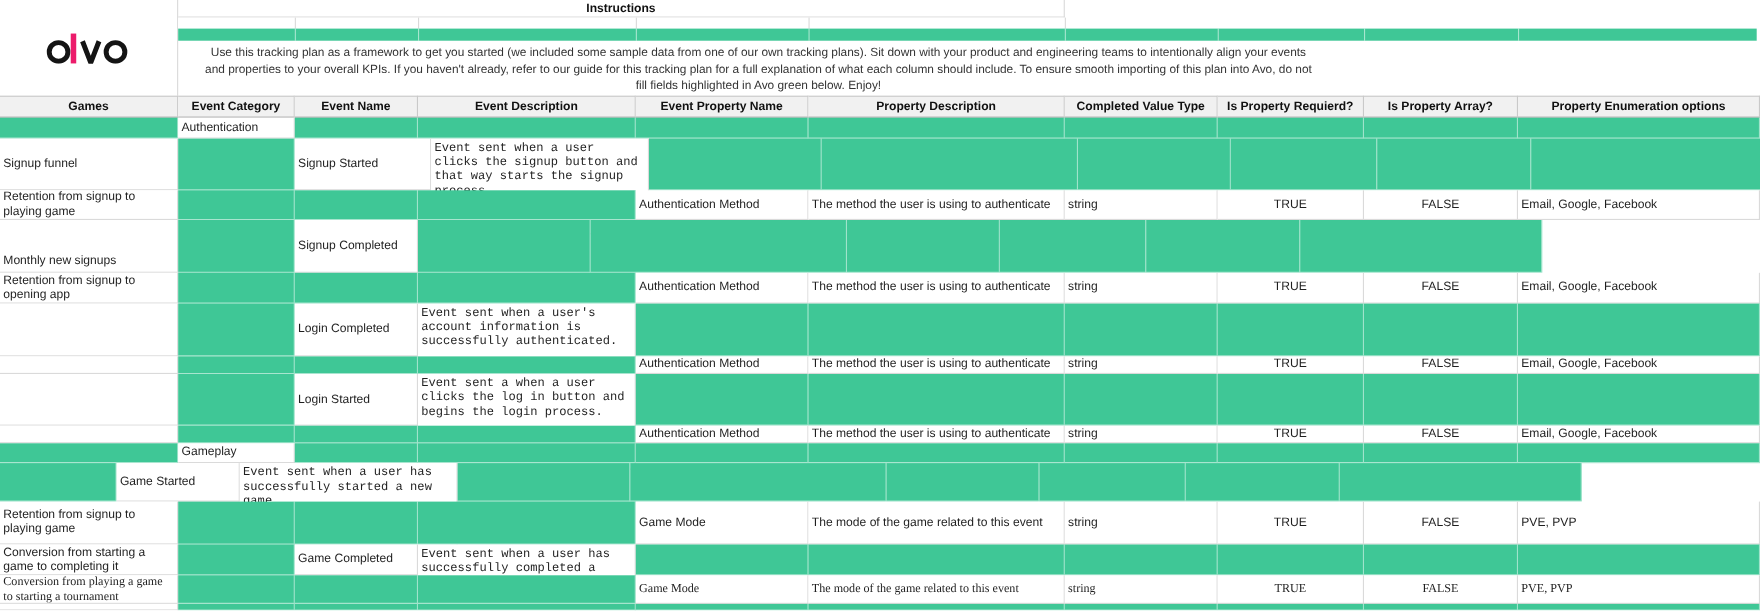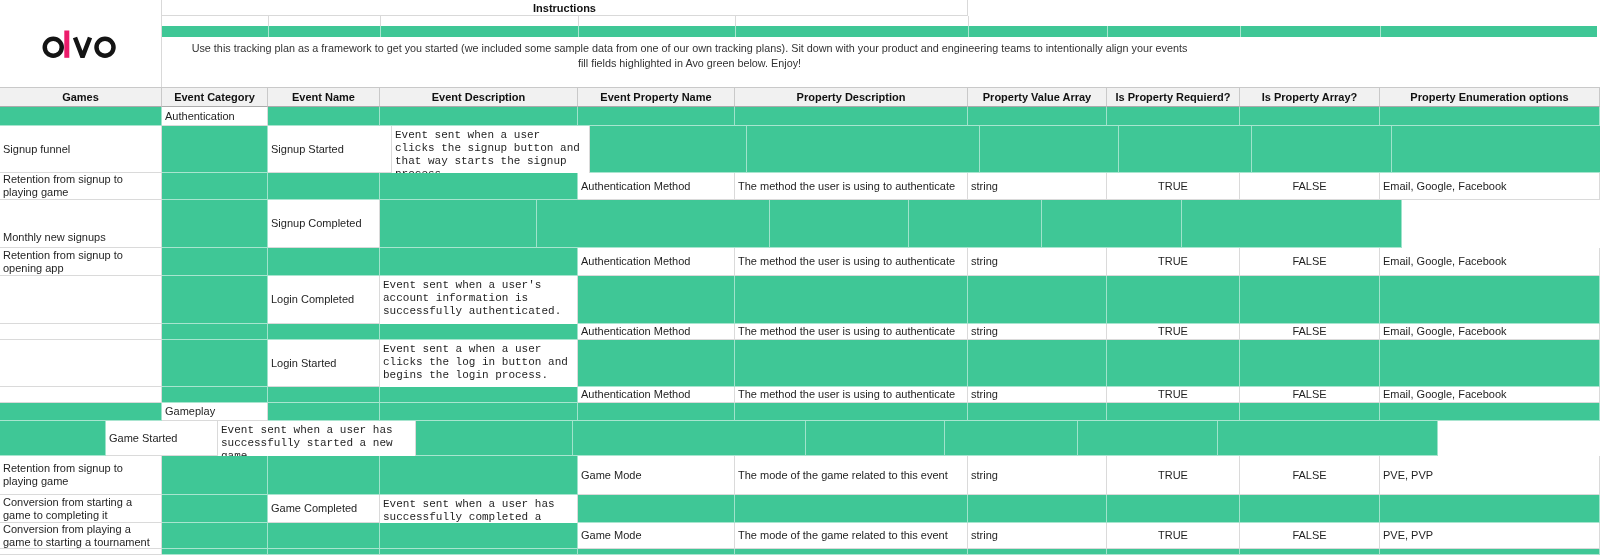--- a/index.html
+++ b/index.html
@@ -76,33 +76,34 @@
           <div class="vline" style="left: 218px;"></div>
           <div class="vline" style="left: 416px;"></div>
           <div class="vline" style="left: 573px;"></div>
           <div class="vline" style="left: 806px;"></div>
           <div class="vline" style="left: 945px;"></div>
           <div class="vline" style="left: 1078px;"></div>
           <div class="vline" style="left: 1218px;"></div>
         </div>
       <div class="instr-text">
         <div>Use this tracking plan as a framework to get you started (we included some sample data from one of our own tracking plans). Sit down with your product and engineering teams to intentionally align your events</div>
+        <div>and properties to your overall KPIs. If you haven't already, refer to our guide for this tracking plan for a full explanation of what each column should include. To ensure smooth importing of this plan into Avo, do not</div>
         <div>fill fields highlighted in Avo green below. Enjoy!</div>
       </div>
     </div>
   </div>
 
   <div class="hrow" id="header-row">
       <div class="hcell" style="width: 162px;">Games</div>
       <div class="hcell" style="width: 106px;">Event Category</div>
       <div class="hcell" style="width: 112px;">Event Name</div>
       <div class="hcell" style="width: 198px;">Event Description</div>
       <div class="hcell" style="width: 157px;">Event Property Name</div>
       <div class="hcell" style="width: 233px;">Property Description</div>
-      <div class="hcell" style="width: 139px;">Property Value Array</div>
+      <div class="hcell" style="width: 139px;">Completed Value Type</div>
       <div class="hcell" style="width: 133px;">Is Property Requierd?</div>
       <div class="hcell" style="width: 140px;">Is Property Array?</div>
       <div class="hcell" style="width: 220px;">Property Enumeration options</div>
     </div>
   <div id="table-body">
       <div class="trow" style="height: 19px;">
         <div class="cell g" style="width: 162px;"></div>
         <div class="cell w" style="width: 106px;">
           <span>Authentication</span>
         </div>
@@ -346,21 +347,21 @@
         <div class="cell w top" style="width: 198px;">
           <span>Event sent when a user has successfully completed a game</span>
         </div>
         <div class="cell g" style="width: 157px;"></div>
         <div class="cell g" style="width: 233px;"></div>
         <div class="cell g" style="width: 139px;"></div>
         <div class="cell g" style="width: 133px;"></div>
         <div class="cell g" style="width: 140px;"></div>
         <div class="cell g" style="width: 220px;"></div>
       </div>
-      <div class="trow" style="height: 26px;">
+      <div class="trow" style="height: 26px; font-family: Liberation Serif, serif;">
         <div class="cell w" style="width: 162px;">
           <span>Conversion from playing a game to starting a tournament</span>
         </div>
         <div class="cell g" style="width: 106px;"></div>
         <div class="cell g" style="width: 112px;"></div>
         <div class="cell g" style="width: 198px;"></div>
         <div class="cell w" style="width: 157px;">
           <span>Game Mode</span>
         </div>
         <div class="cell w" style="width: 233px;">

